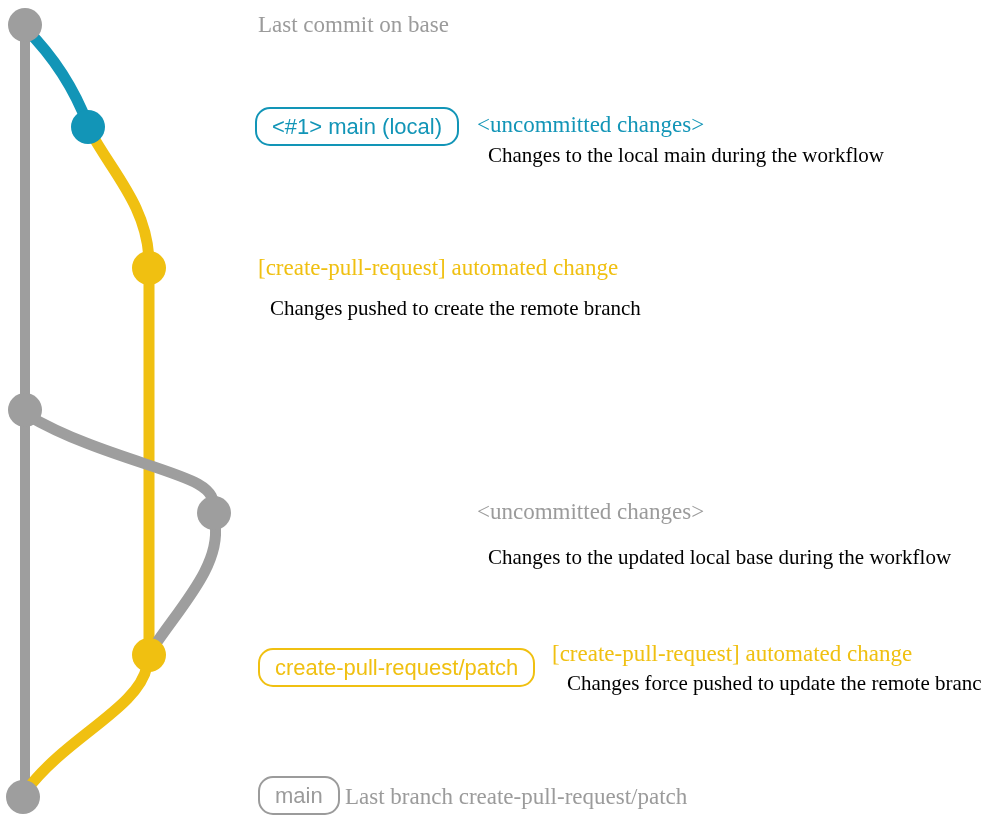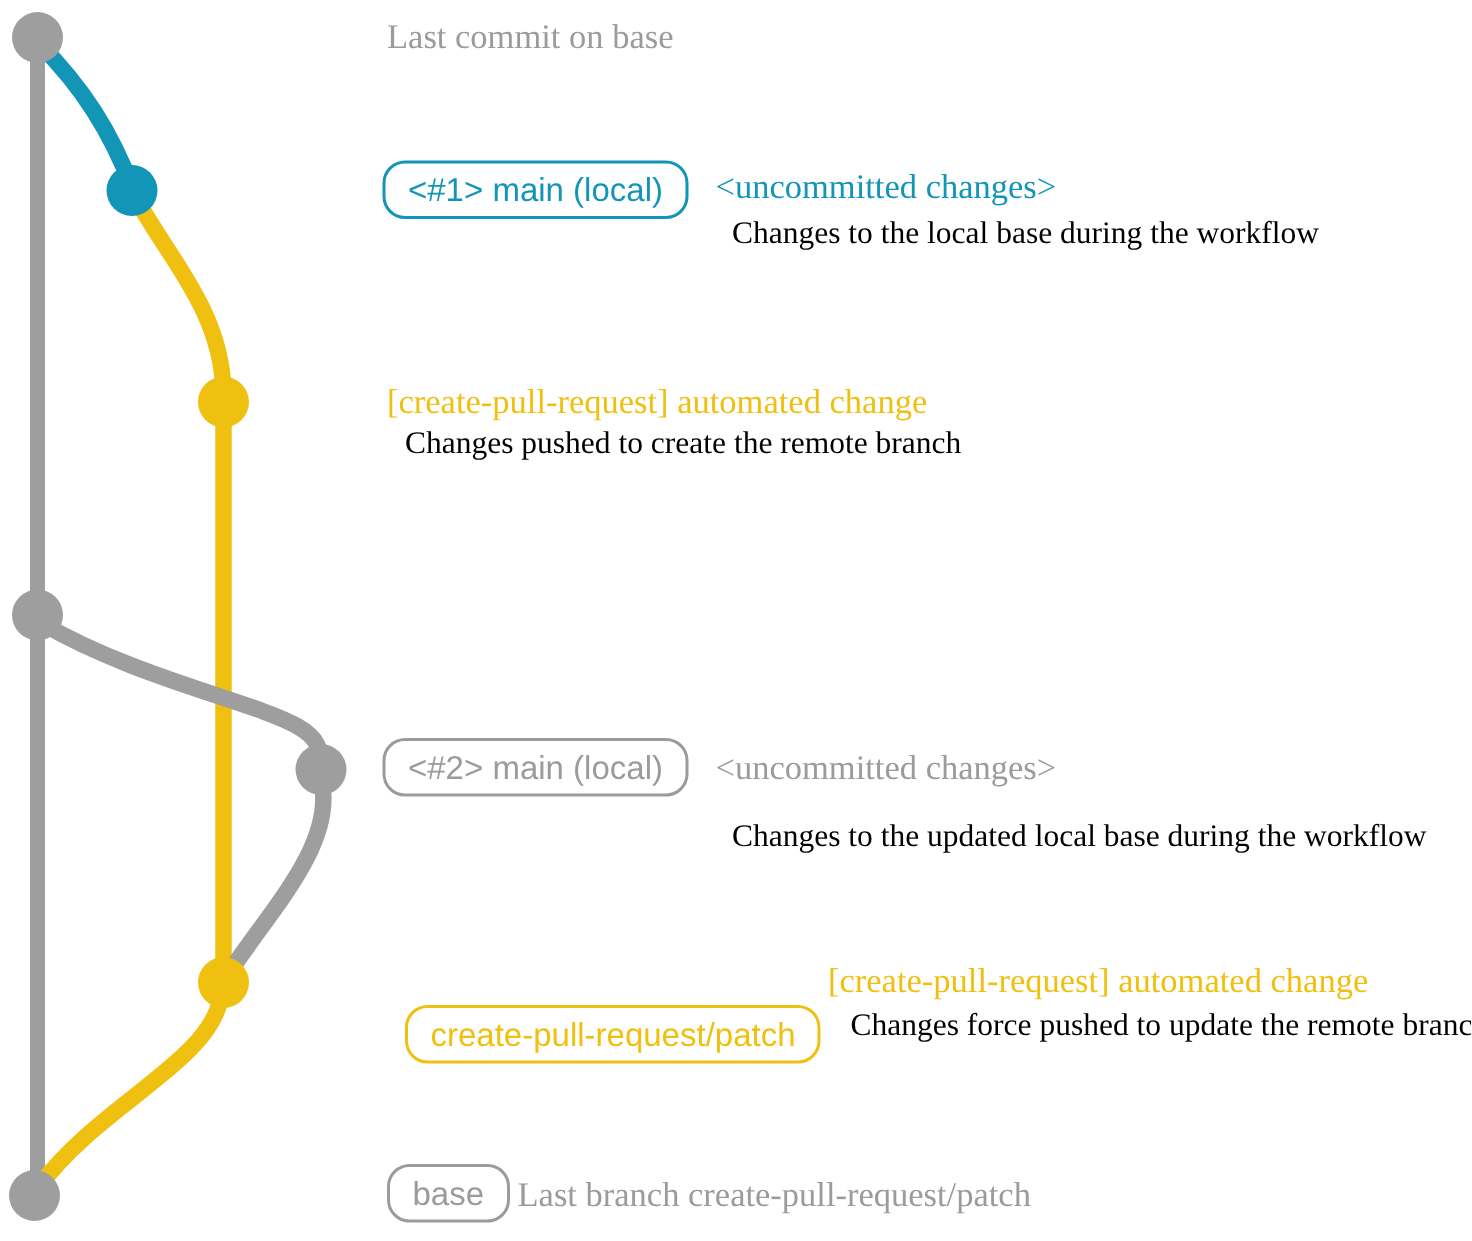--- a/index.html
+++ b/index.html
@@ -81,30 +81,29 @@
     <circle cx="25" cy="410" r="17" class="fill-gray"></circle>
     <circle cx="214" cy="513" r="17" class="fill-gray"></circle>
     <circle cx="149" cy="655" r="17" class="fill-yellow"></circle>
     <circle cx="23" cy="797" r="17" class="fill-gray"></circle>
   </svg>
 
   <div class="abs lbl c-gray" style="left:258px; top:12px;">Last commit on base</div>
 
   <div class="abs pill c-blue" style="left:255px; top:107px;">&lt;#1&gt; main (local)</div>
   <div class="abs lbl c-blue" style="left:477px; top:112px;">&lt;uncommitted changes&gt;</div>
-  <div class="abs serif" style="left:488px; top:144px;">Changes to the local base during the workflow</div>
+  <div class="abs serif" style="left:488px; top:144px;">Changes to the local main during the workflow</div>
 
   <div class="abs lbl c-yellow" style="left:258px; top:255px;">[create-pull-request] automated change</div>
-  <div class="abs serif" style="left:270px; top:284px;">Changes pushed to create the remote branch</div>
+  <div class="abs serif" style="left:270px; top:297px;">Changes pushed to create the remote branch</div>
 
 
-  <div class="abs pill c-gray" style="left:255px; top:492px;">&lt;#2&gt; main (local)</div>
   <div class="abs lbl c-gray" style="left:477px; top:499px;">&lt;uncommitted changes&gt;</div>
   <div class="abs serif" style="left:488px; top:530px;margin-top:16px;">Changes to the updated local base during the workflow</div>
 
-  <div class="abs pill c-yellow" style="left:258px; top:670px;margin-left:12px;">create-pull-request/patch</div>
+  <div class="abs pill c-yellow" style="left:258px; top:648px;">create-pull-request/patch</div>
   <div class="abs lbl c-yellow" style="left:552px; top:641px;">[create-pull-request] automated change</div>
   <div class="abs serif" style="left:567px; top:672px;">Changes force pushed to update the remote branch</div>
 
-  <div class="abs pill c-gray" style="left:258px; top:776px;">base</div>
+  <div class="abs pill c-gray" style="left:258px; top:776px;">main</div>
   <div class="abs lbl c-gray" style="left:345px; top:784px;">Last branch create-pull-request/patch</div>
 
 </div>
 
 </body></html>

